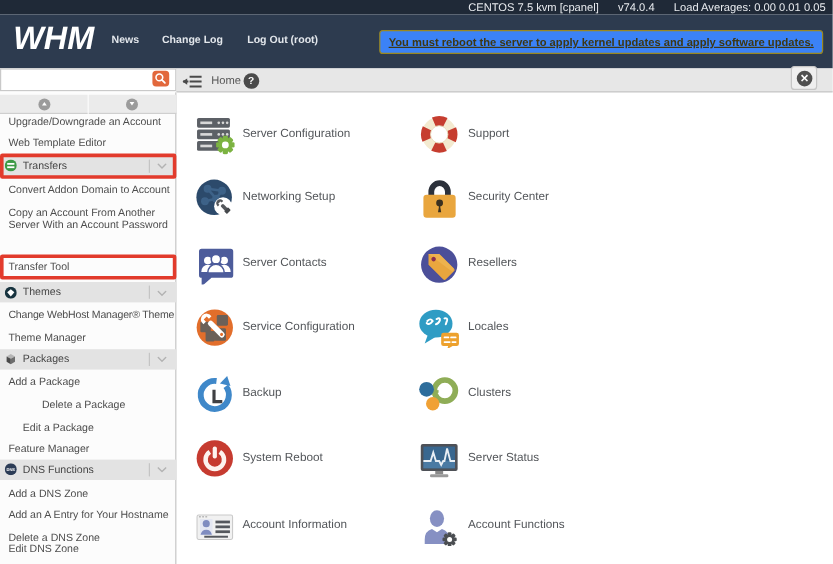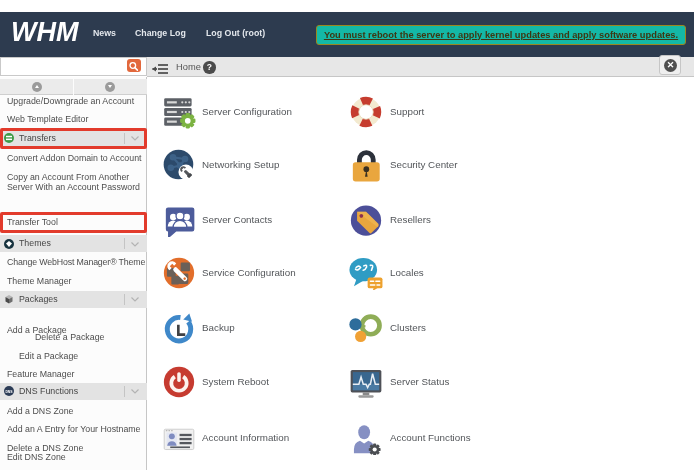--- a/index.html
+++ b/index.html
@@ -8,21 +8,21 @@
 .abs { position:absolute; }
 
 
 #strip { left:0; top:0; width:694px; height:12px; background:#1f2937; color:#e8ebef; font-size:9.3px; line-height:12px; text-align:right; padding-right:6px; }
 #strip span { margin-left:16px; }
 
 
 #hdr { left:0; top:12px; width:694px; height:45px; background:#2d3b4f; }
 #logo { left:11px; top:17px; color:#fff; font-size:27px; font-weight:bold; font-style:italic; }
 .nav { top:28px; color:#e3e7ec; font-size:8.8px; font-weight:600; }
-#notice { left:316px; top:25px; width:370px; height:20px; background:#14b8a6; border:1px solid #9a8820; border-radius:3px; color:#3e3713; font-size:9.3px; font-weight:700; line-height:19px; text-align:center; text-decoration:underline; }
+#notice { left:316px; top:25px; width:370px; height:20px; background:#3b82f6; border:1px solid #9a8820; border-radius:3px; color:#3e3713; font-size:9.3px; font-weight:700; line-height:19px; text-align:center; text-decoration:underline; }
 
 
 #tbar { left:147px; top:57px; width:547px; height:20px; background:#e7e7e7; border-bottom:1px solid #c6c6c6; }
 #searchrow { left:0; top:57px; width:147px; height:19px; background:#fff; border:1px solid #c9c9c9; }
 #sbtn { left:127px; top:59px; width:14px; height:13px; background:#e2683c; border-radius:3px; }
 #collapse { left:152px; top:61px; }
 #homelbl { left:176px; top:62px; font-size:9.3px; color:#555; line-height:11px; }
 #help { left:203px; top:61px; width:12.5px; height:12.5px; background:#4b4b4b; border-radius:50%; color:#fff; font-size:8.5px; font-weight:bold; text-align:center; line-height:12.5px; }
 #closebtn { left:659px; top:55px; width:22px; height:20px; background:#efefef; border:1px solid #c6c6c6; border-radius:3px; }
 #closebtn .c { position:absolute; left:4px; top:3px; width:13px; height:13px; background:#4f4f4f; border-radius:50%; color:#fff; font-size:9px; line-height:13px; text-align:center; font-weight:bold; }
@@ -43,20 +43,21 @@
 .redbox { border:3px solid #e23b2c; border-radius:2px; }
 
 
 .item { height:32px; }
 .item svg { position:absolute; left:0; top:0; }
 .ilbl { position:absolute; left:0; top:0; font-size:9.8px; color:#53565a; line-height:33px; white-space:nowrap; }
 </style>
 </head>
 <body>
 <div id="page">
+  <div class="abs" id="strip"><span>CENTOS 7.5 kvm [cpanel]</span><span>v74.0.4</span><span>Load Averages: 0.00 0.01 0.05</span></div>
   <div class="abs" id="hdr"></div>
   <div class="abs" id="logo">WHM</div>
   <div class="abs nav" style="left:93px;">News</div>
   <div class="abs nav" style="left:135px;">Change Log</div>
   <div class="abs nav" style="left:206px;">Log Out (root)</div>
   <div class="abs" id="notice">You must reboot the server to apply kernel updates and apply software updates.</div>
 
   <div class="abs" id="tbar"></div>
   <div class="abs" id="searchrow"></div>
   <div class="abs" id="sbtn"><svg width="14" height="13">
@@ -120,21 +121,21 @@
           <polygon points="1.5,3 5,1 8.5,3 5,5" fill="#b5b5b5"></polygon>
           <polygon points="1.5,3 5,5 5,9.5 1.5,7.5" fill="#4a4a4a"></polygon>
           <polygon points="8.5,3 5,5 5,9.5 8.5,7.5" fill="#6e6e6e"></polygon>
         </svg>
         <span class="txt">Packages</span>
         <span class="sep"></span>
         <svg class="chev" width="8" height="5">
           <polyline points="0.5,0.5 4,4 7.5,0.5" fill="none" stroke="#b3b3b3" stroke-width="1.2"></polyline>
         </svg>
       </div>
-  <div class="abs sitem" style="top:325px;">Add a Package</div>
+  <div class="abs sitem" style="top:313px;">Add a Package</div>
   <div class="abs sitem" style="top:331.8px;padding-left:28px;">Delete a Package</div>
   <div class="abs sitem" style="top:350.6px;margin-left:12px;">Edit a Package</div>
   <div class="abs sitem" style="top:368.9px;">Feature Manager</div>
   <div class="abs shead" style="top:382.8px;">
         <svg width="10" height="10">
           <circle cx="5" cy="5" r="5" fill="#2c3c56"></circle>
           <text x="5" y="6.6" font-size="3.4" font-weight="bold" fill="#fff" text-anchor="middle" font-family="Liberation Sans">DNS</text>
         </svg>
         <span class="txt">DNS Functions</span>
         <span class="sep"></span>

